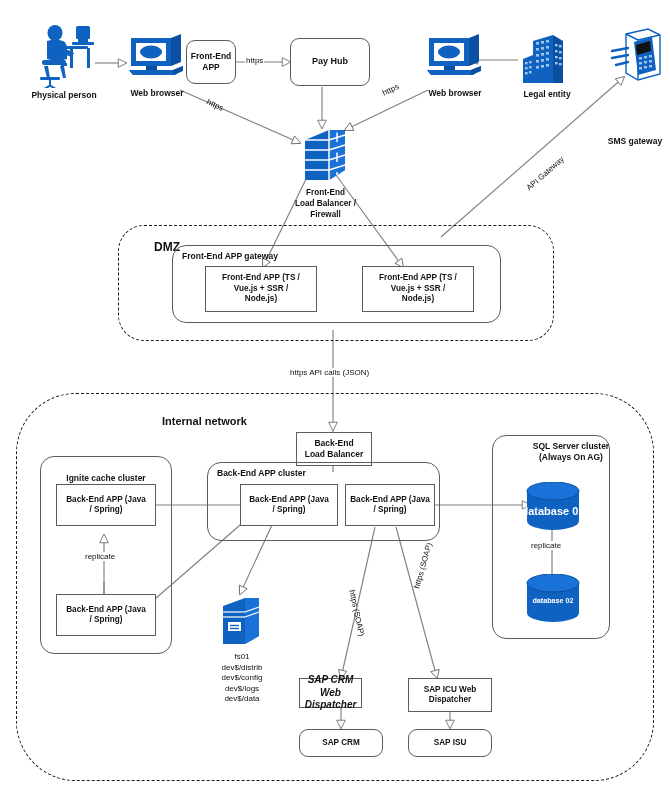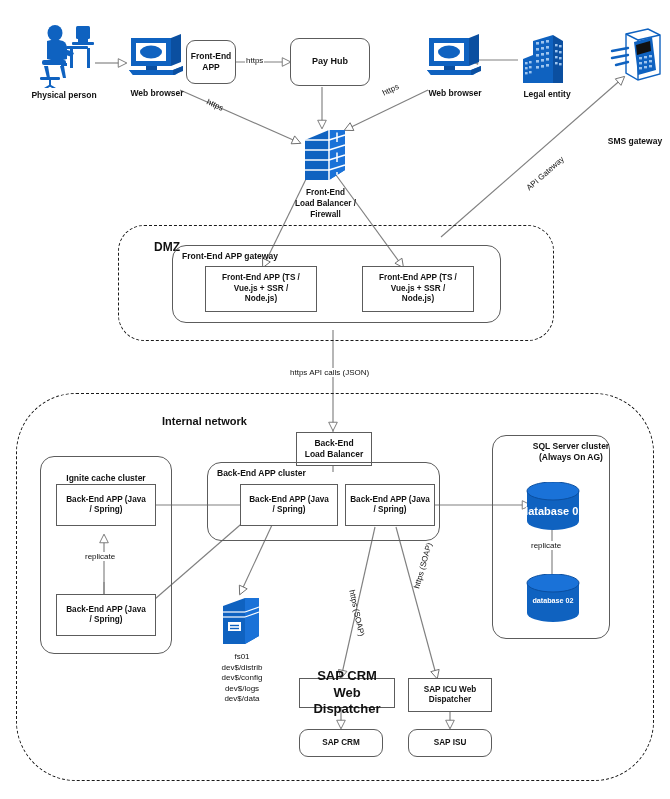--- a/index.html
+++ b/index.html
@@ -415,21 +415,21 @@
           <path d="M11 32.5 L20 32.5"></path>
         </g>
     </svg>
   </div>
   <div class="caption" style="left:198px; top:652px; width:88px; font-size:8px; font-weight:normal;">fs01
 dev$/distrib
 dev$/config
 dev$/logs
 dev$/data</div>
 
-  <div class="node box" style="left:299px; top:678px; width:96px; height:30px; font-size:13px;">
+  <div class="node box" style="left:299px; top:678px; width:63px; height:30px; font-size:10px;font-style:italic;">
     <span style="white-space:pre-line;">SAP CRM Web
 Dispatcher</span>
   </div>
   <div class="node box" style="left:408px; top:678px; width:84px; height:34px; font-size:8.2px;">
     <span style="white-space:pre-line;">SAP ICU Web
 Dispatcher</span>
   </div>
   <div class="node box round" style="left:408px; top:729px; width:84px; height:28px; font-size:8.2px;">
     <span>SAP ISU</span>
   </div>

